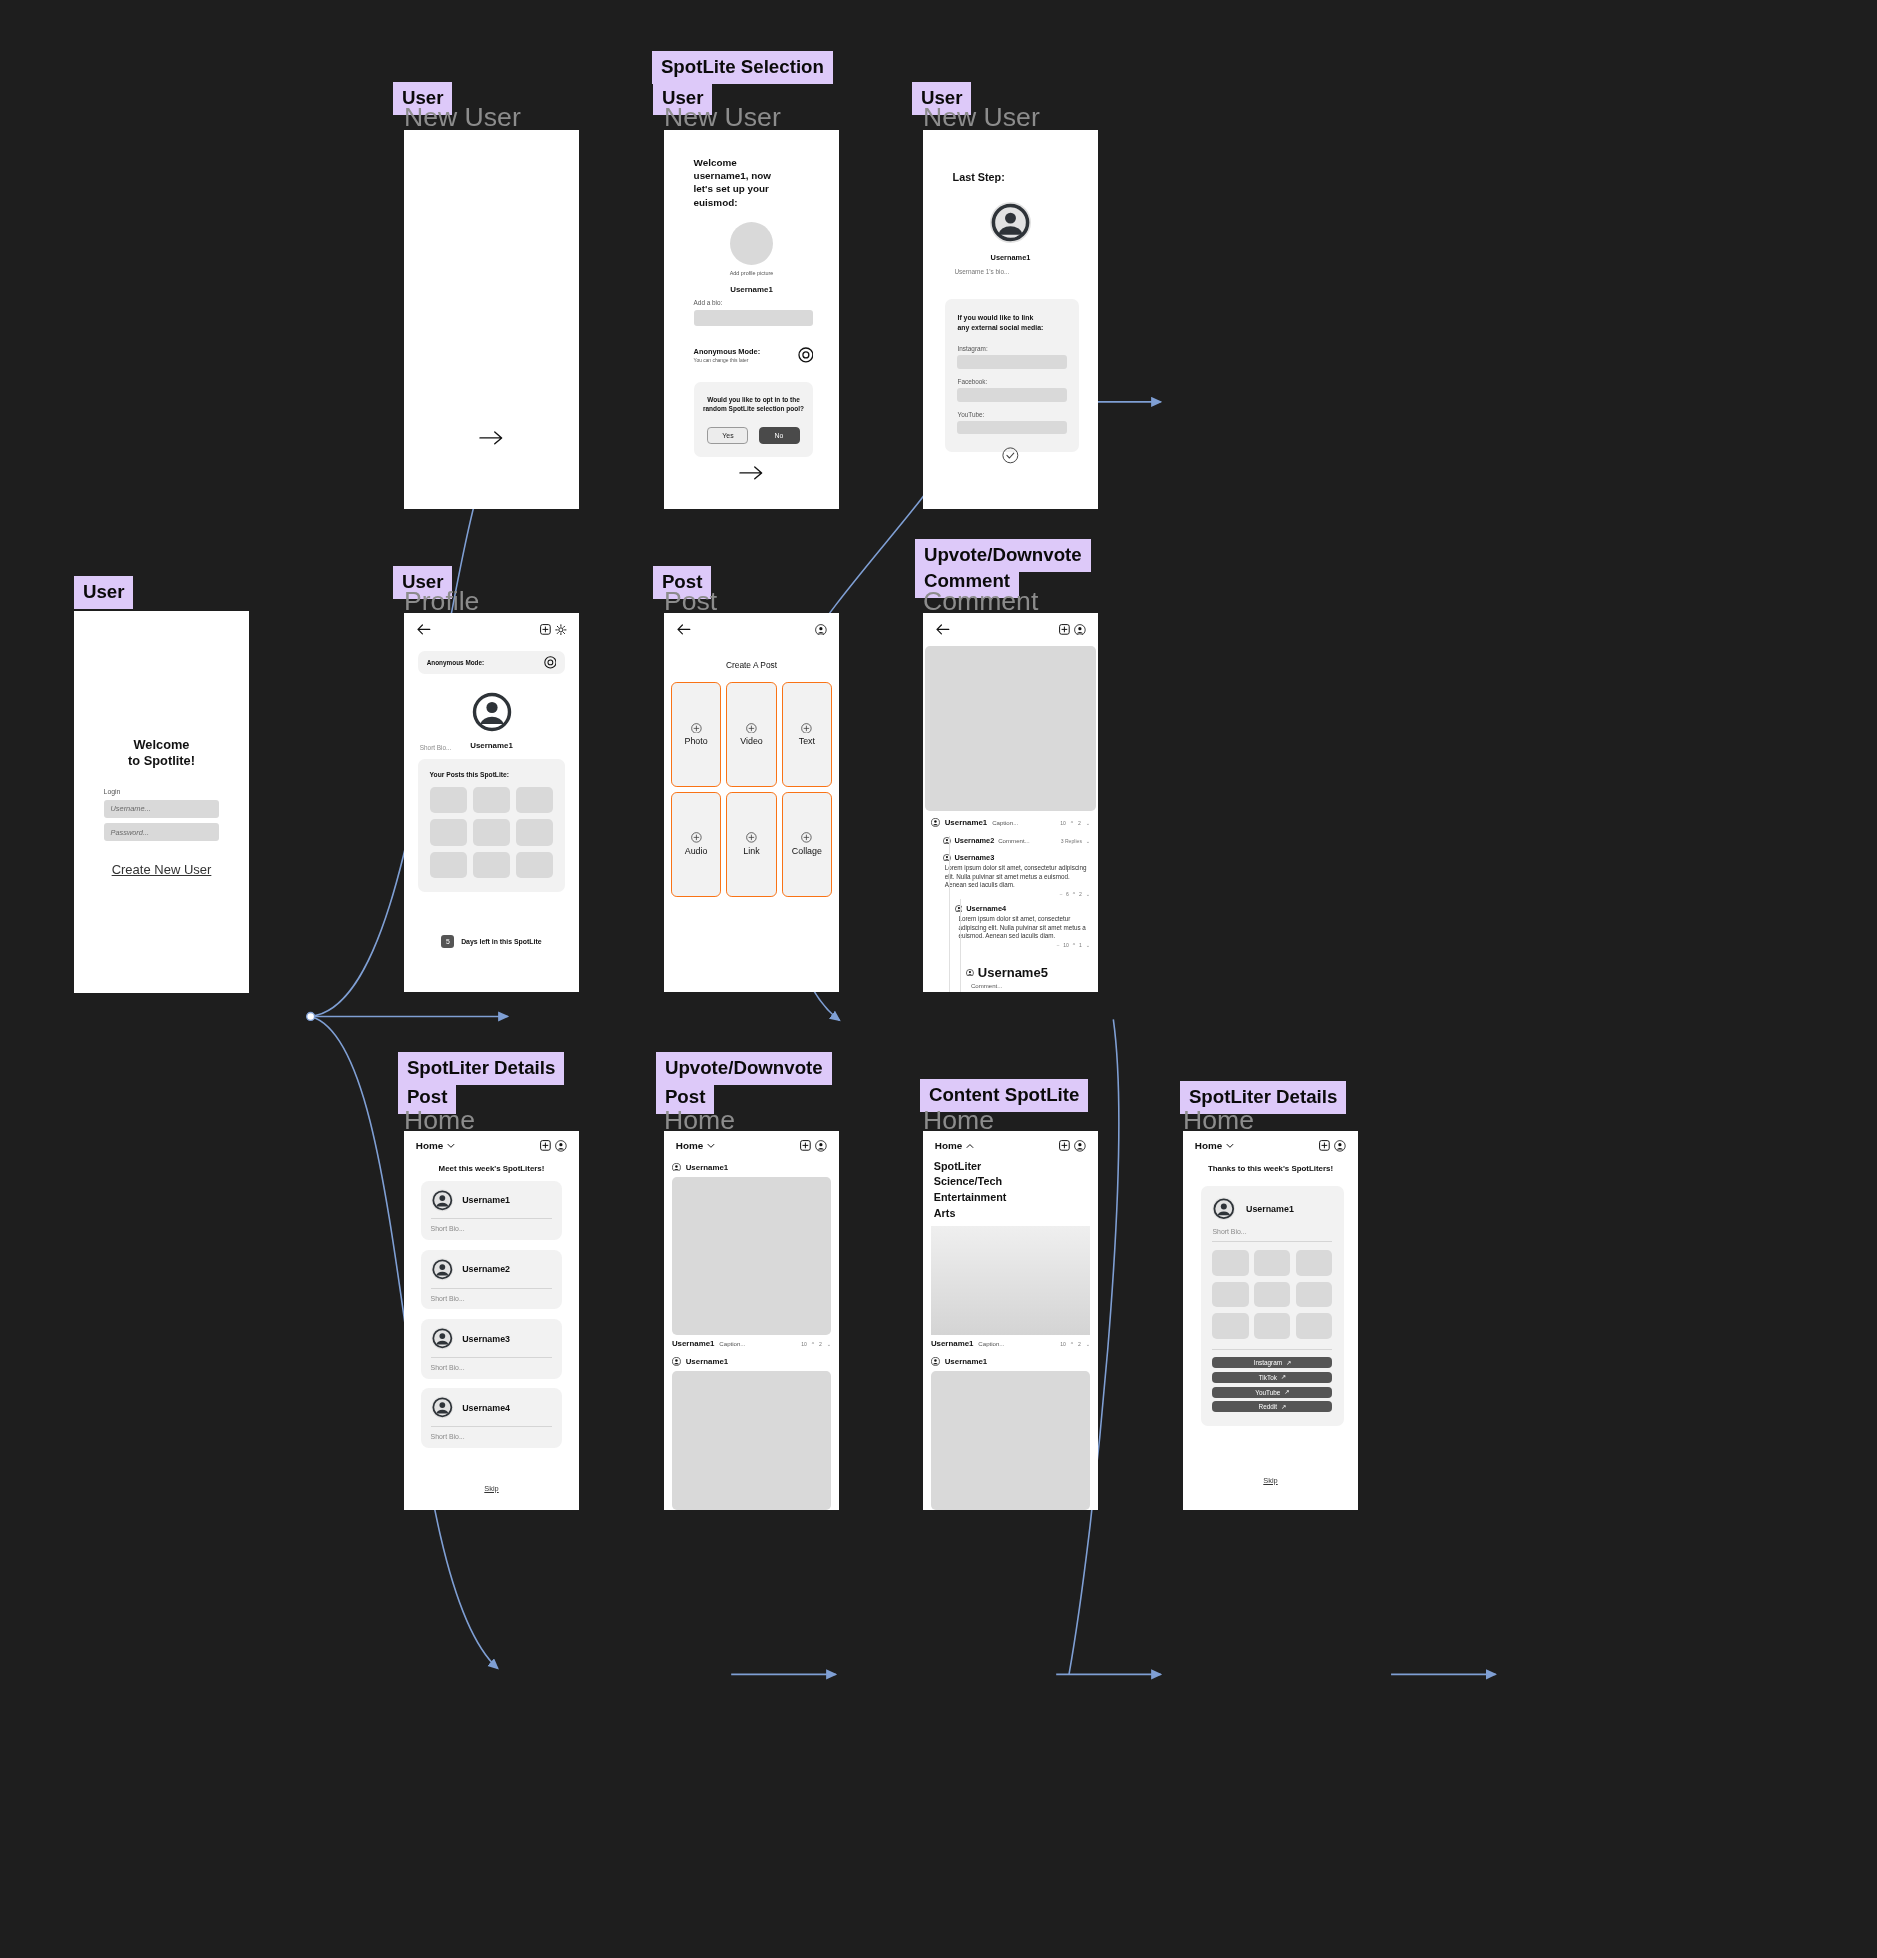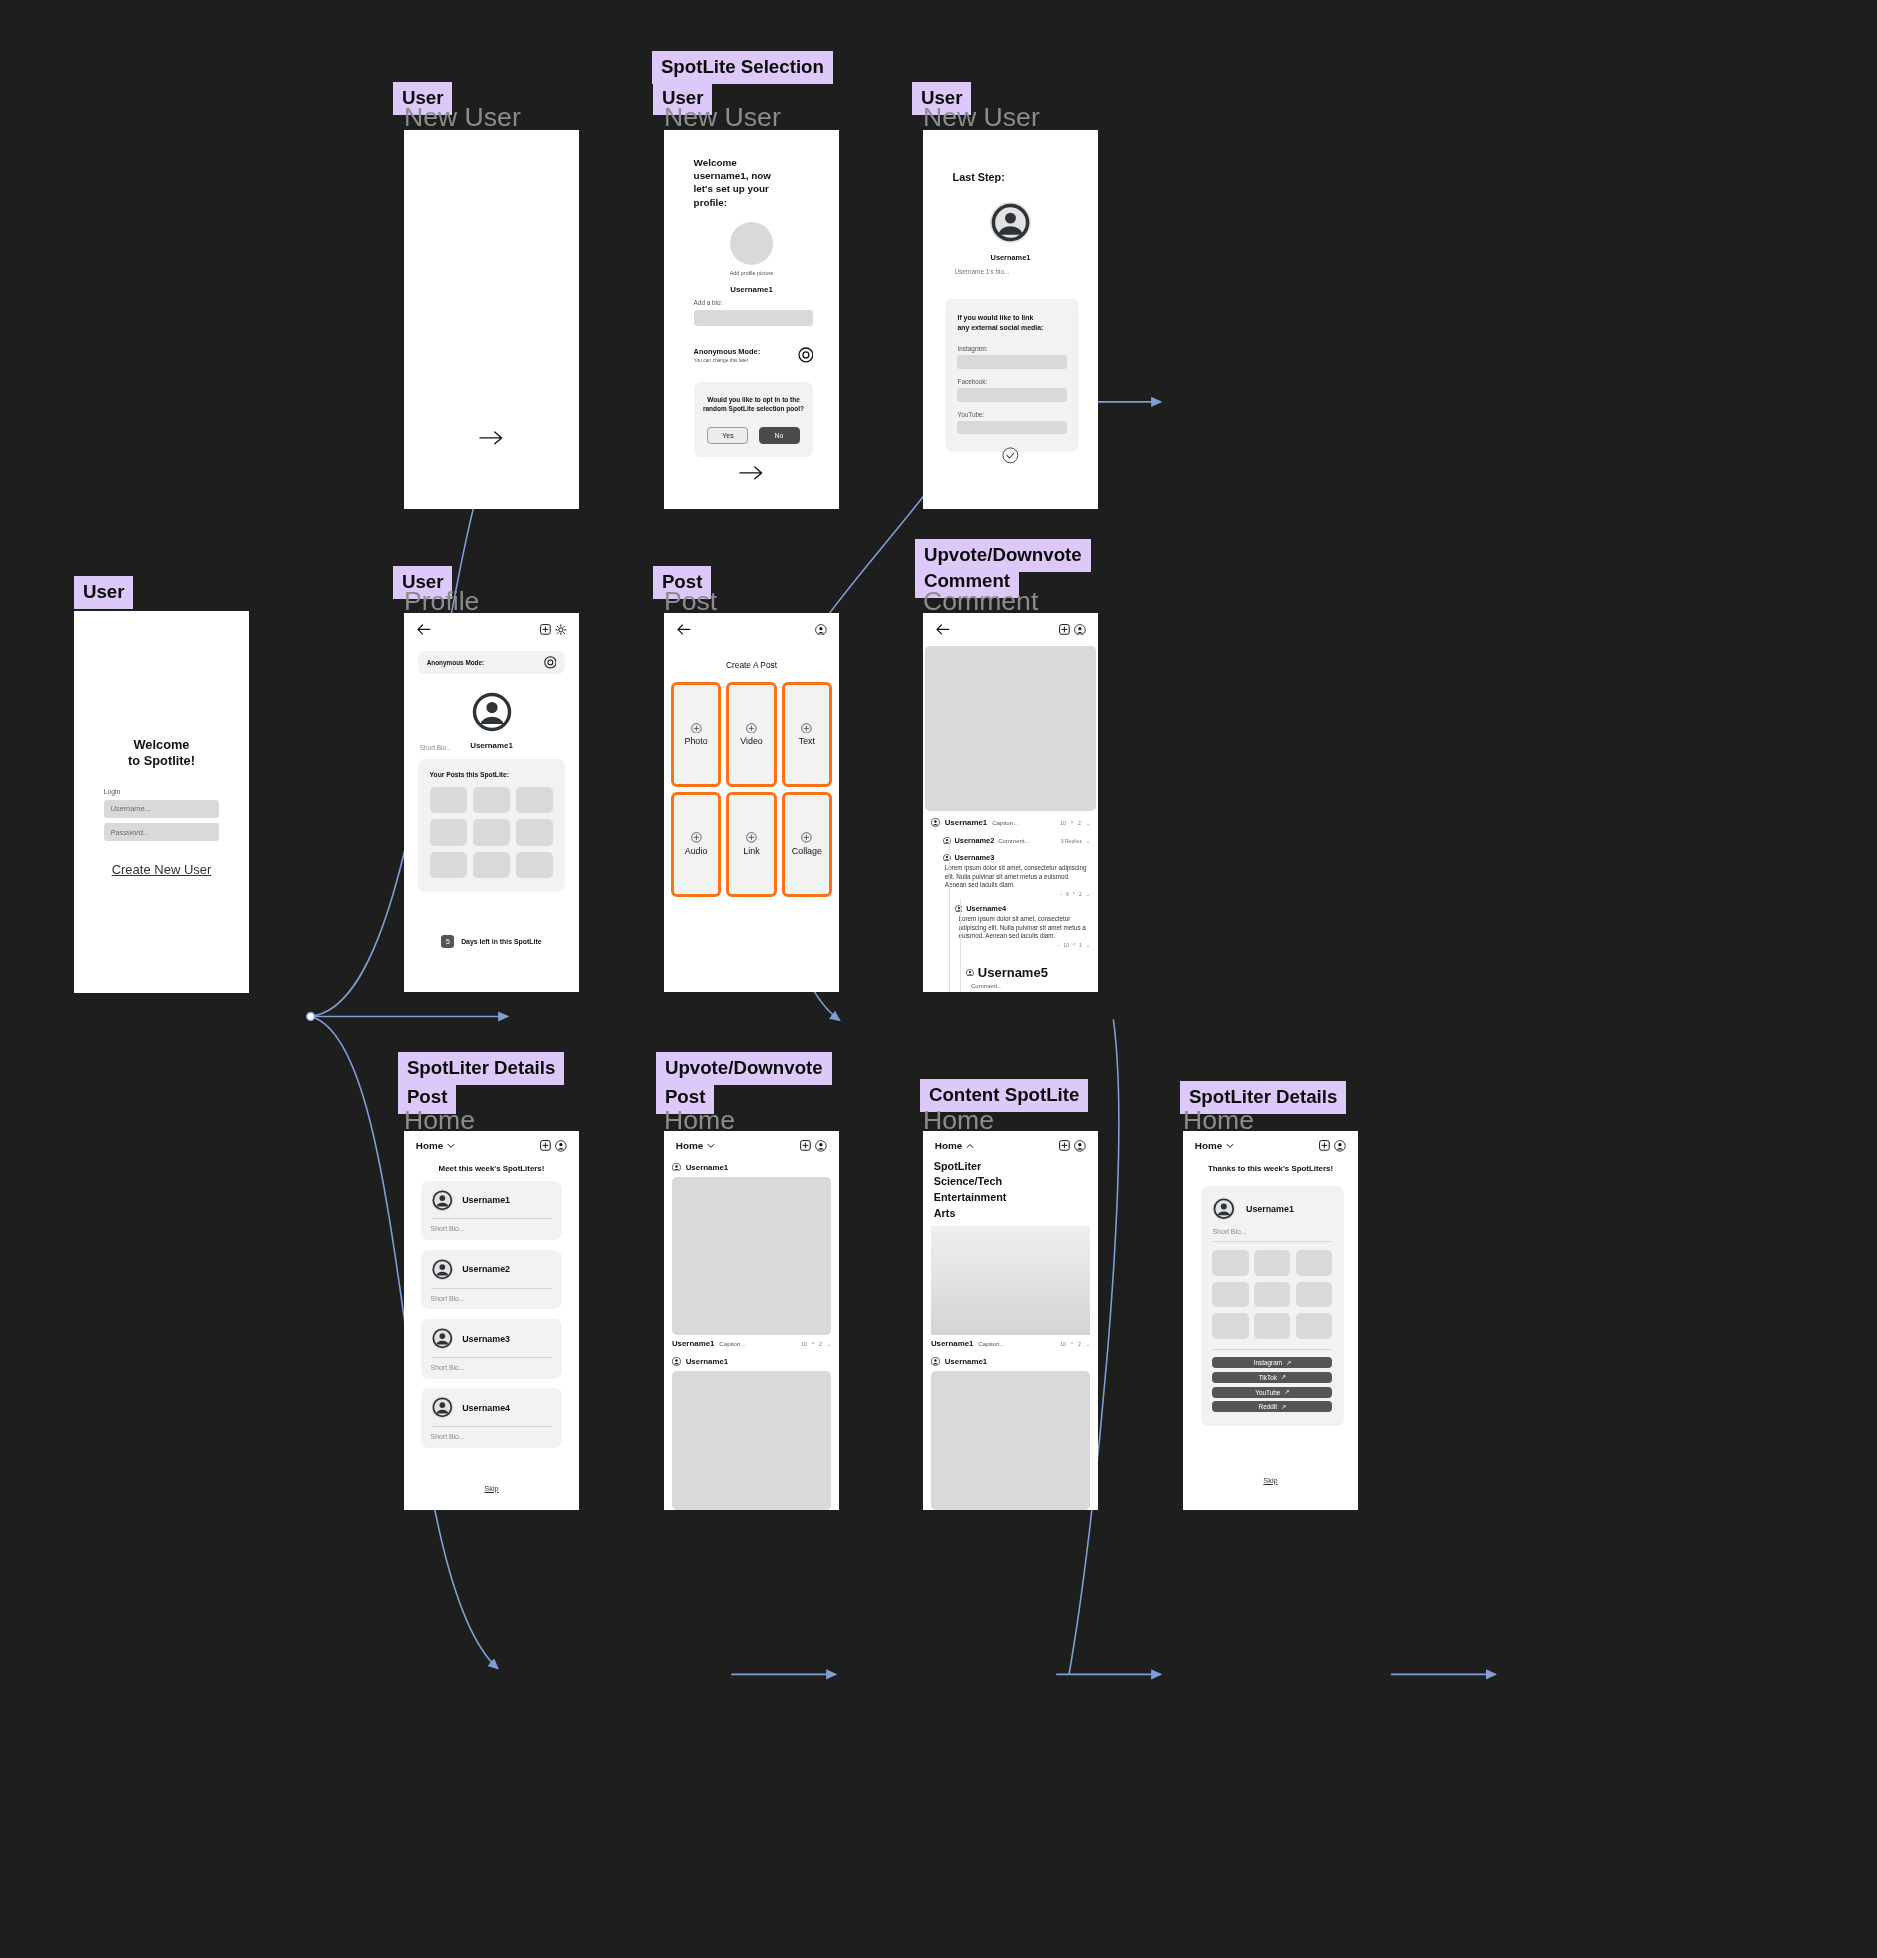--- a/index.html
+++ b/index.html
@@ -139,21 +139,21 @@
   }
 
   .pill-btn {
     border:1px solid #9a9a9a; border-radius:3.9px;
     font-size:6.9px; padding:3.9px 0; width:41px; text-align:center;
   }
   .pill-btn.light { background:#ececec; color:#222; }
   .pill-btn.dark { background:#4a4a4a; color:#fff; border-color:#4a4a4a; }
 
   .posttype {
-    border:3px solid #f97316; border-radius:5.9px; background:#f2f2f2;
+    border:1px solid #f97316; border-radius:5.9px; background:#f2f2f2;
     height:105px; display:flex; flex-direction:column;
     align-items:center; justify-content:center; gap:3px;
   }
   .posttype .pl { font-size:8.9px; color:#111; }
 
   .feedimg { background:#d9d9d9; border-radius:4.9px; }
   .gradimg { border-radius:0; background:linear-gradient(#efefef,#d4d4d4); }
 </style>
 </head>
 <body>
@@ -255,21 +255,21 @@
           </svg>
       </span>
     </div>
   </div>
 
   <div class="phone" id="f-newuser2">
     <div style="position:absolute; left:29.6px; right:25.6px; top:25.6px;">
       <div class="h-bold" style="font-size:9.9px; line-height:1.35;">Welcome</div>
       <div class="h-bold" style="font-size:9.9px; line-height:1.35;">username1, now</div>
       <div class="h-bold" style="font-size:9.9px; line-height:1.35;">let's set up your</div>
-      <div class="h-bold" style="font-size:9.9px; line-height:1.35;">profile:</div>
+      <div class="h-bold" style="font-size:9.9px; line-height:1.35;">euismod:</div>
     </div>
 
     <div style="position:absolute; left:0; right:0; top:92px; text-align:center;">
       <div class="avatar" style="width:43px; height:43px; margin:0 auto;"></div>
       <div class="label-xs" style="font-size:5.4px; margin-top:4.9px;">Add profile picture</div>
       <div class="h-bold" style="font-size:7.9px; margin-top:8.9px;">Username1</div>
     </div>
 
     <div style="position:absolute; left:29.6px; right:25.6px; top:169px;">
       <div class="label-xs" style="margin-bottom:3.9px;">Add a bio:</div>

